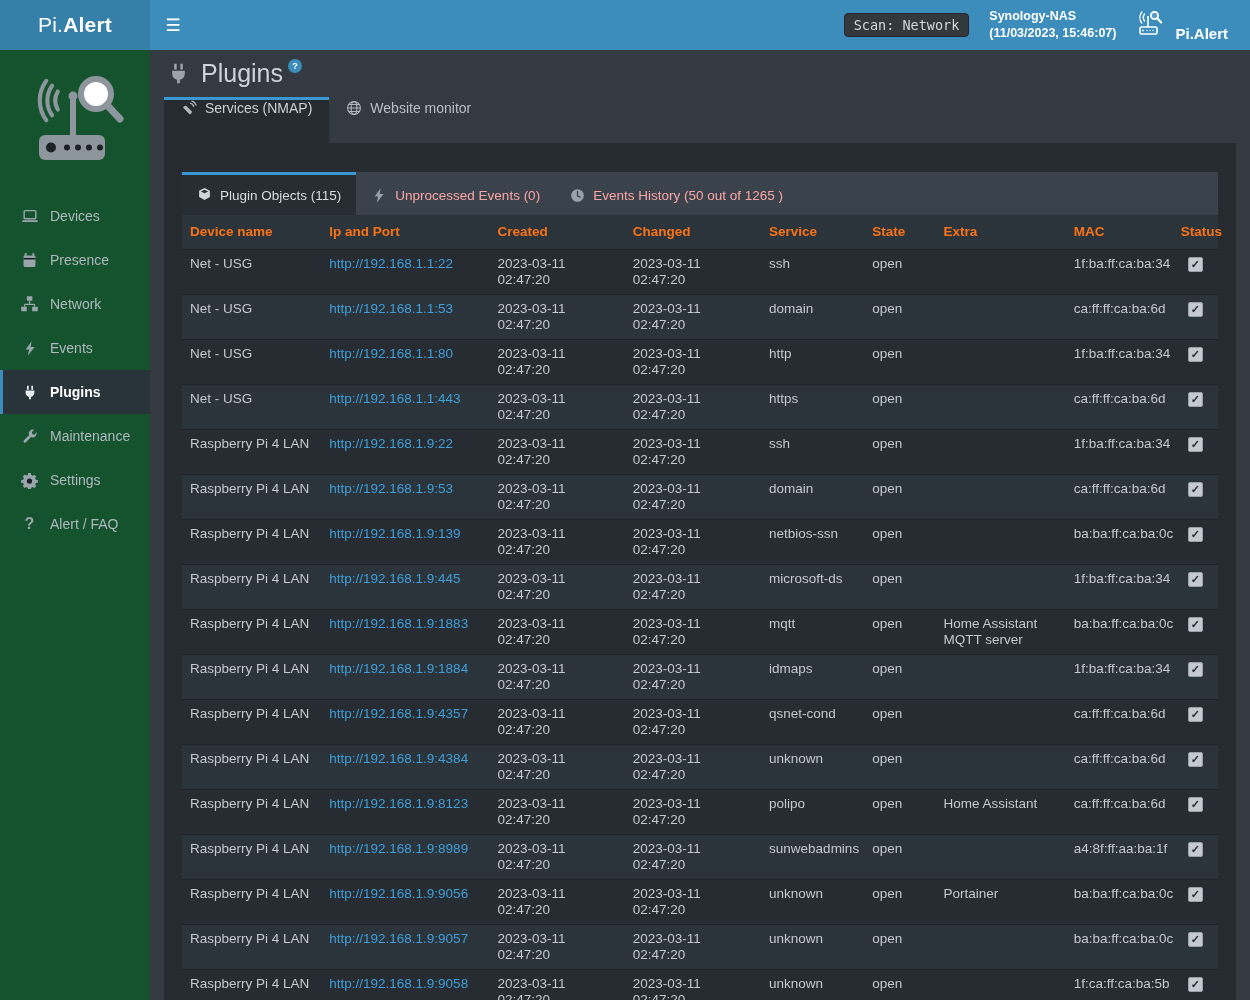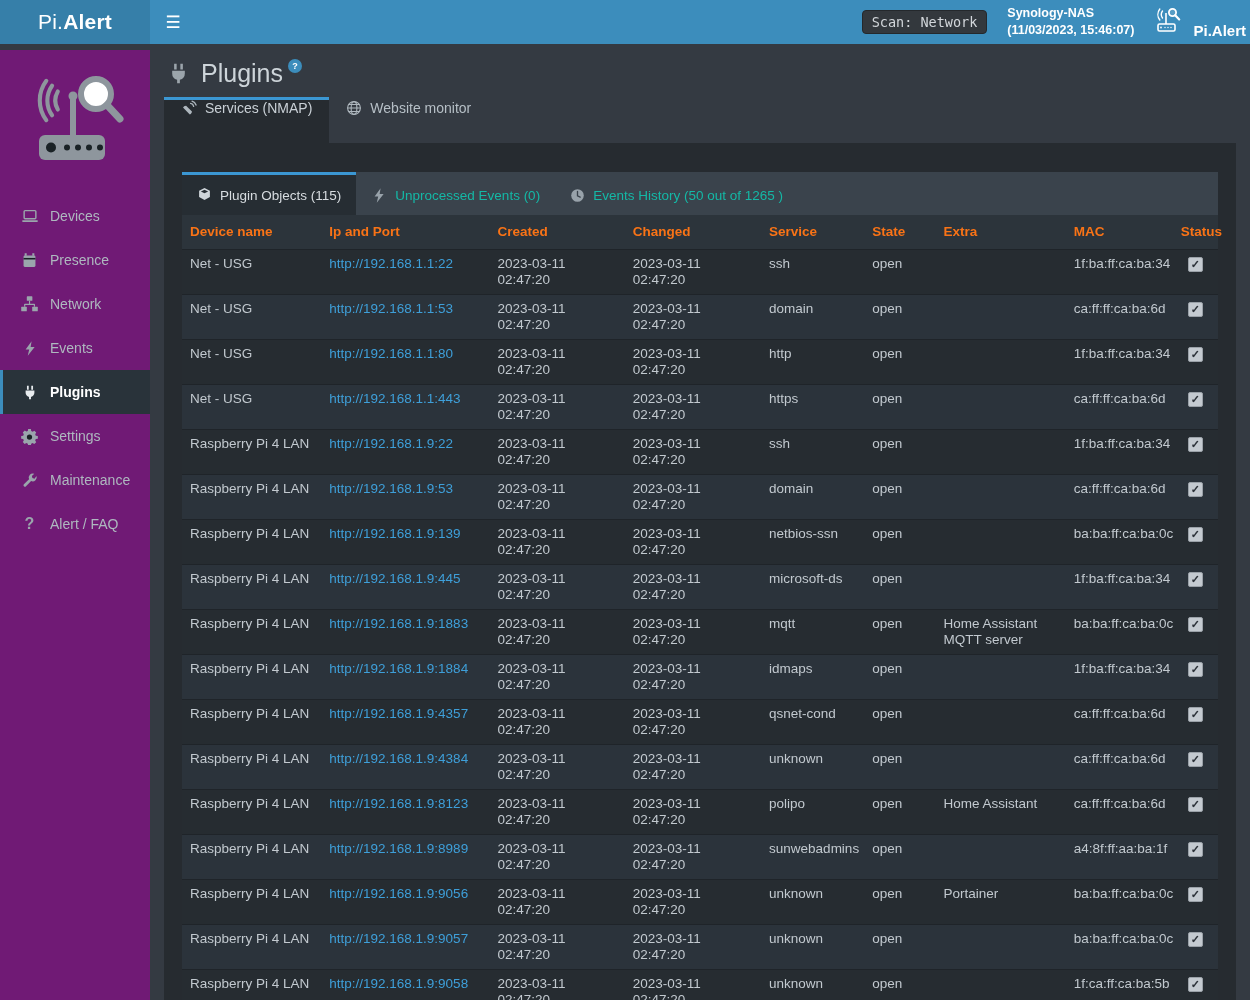--- a/index.html
+++ b/index.html
@@ -4,32 +4,32 @@
 <style>
   * { box-sizing: border-box; }
   html,body { margin:0; padding:0; }
   body {
     width:1250px; height:1000px; overflow:hidden;
     background:#343a42; font-family:"Liberation Sans", sans-serif;
     -webkit-font-smoothing:antialiased;
   }
 
   
-  .navbar { position:absolute; top:0; left:0; width:1250px; height:44px; background:#3c8dbc; display:flex; align-items:stretch; z-index:20; }
+  .navbar { position:absolute; top:0; left:0; width:1250px; height:50px; background:#3c8dbc; display:flex; align-items:stretch; z-index:20; }
   .brand { width:150px; background:#367fa9; color:#fff; display:flex; align-items:center; justify-content:center; font-size:21px; letter-spacing:.2px; }
   .brand .bold { font-weight:700; }
   .hamburger { width:46px; display:flex; align-items:center; justify-content:center; color:#fff; font-size:17px; cursor:pointer; }
-  .nav-right { margin-left:auto; display:flex; align-items:center; gap:20px; padding-right:4px; }
+  .nav-right { margin-left:auto; display:flex; align-items:center; gap:20px; padding-right:22px; }
   .scan-badge { font-family:"DejaVu Sans Mono", monospace; font-size:13.5px; color:#d3d7db; background:#33383d; border:1px solid #24282c; border-radius:4px; padding:3px 9px; }
   .host-info { color:#fff; font-size:12.5px; font-weight:700; line-height:1.4; text-align:left; }
   .app-brand { display:flex; align-items:center; gap:9px; color:#fff; }
   .app-brand .app-label { font-size:15px; font-weight:700;margin-top:16px; }
 
   
-  .sidebar { position:absolute; top:50px; left:0; width:150px; height:950px; background:#701a75; }
+  .sidebar { position:absolute; top:50px; left:0; width:150px; height:950px; background:#14532d; }
   .logo-wrap { padding:22px 0 26px; display:flex; justify-content:center; }
   .side-menu { display:flex; flex-direction:column; }
   .side-item { height:44px; display:flex; align-items:center; gap:11px; padding-left:17px; color:#aeb8bf; font-size:14px; border-left:3px solid transparent; cursor:pointer; }
   .side-item .s-icon { width:19px; height:19px; display:flex; align-items:center; justify-content:center; color:#9aa5ac; flex:0 0 19px; }
   .side-item.active { background:#29333a; border-left-color:#3c8dbc; color:#ffffff; font-weight:700; }
   .side-item.active .s-icon { color:#e8ecef; }
   .q-glyph { font-size:16px; font-weight:700; font-family:"Liberation Sans",sans-serif; }
 
   
   .content { position:absolute; top:50px; left:150px; width:1100px; height:950px; background:#343a42; padding:0 14px; }
@@ -39,21 +39,21 @@
   .help-badge { width:14px; height:14px; border-radius:50%; background:#3c8dbc; color:#fff; font-size:9px; font-weight:700; display:flex; align-items:center; justify-content:center; align-self:flex-start; margin-top:9px; margin-left:-6px; cursor:pointer; }
 
   .outer-tabs { height:46px; display:flex; }
   .tab { display:flex; gap:8px; padding:0 17px; font-size:14px; color:#b6bfc6; border-top:3px solid transparent; cursor:pointer; }
   .tab .t-icon { display:flex; color:#aeb7be; }
   .tab.active { background:#262b30; border-top-color:#3b97d3; color:#c9d0d6; }
 
   .box { background:#262b30; height:857px; padding:29px 18px 0; overflow:hidden; }
 
   .inner-tabs { height:43px; display:flex; background:#3a434c; }
-  .itab { display:flex; align-items:center; gap:8px; padding:0 15px; font-size:13.5px; color:#14b8a6; border-top:3px solid transparent; cursor:pointer; }
+  .itab { display:flex; align-items:center; gap:8px; padding:0 15px; font-size:13.5px; color:#fca5a5; border-top:3px solid transparent; cursor:pointer; }
   .itab .t-icon { display:flex; color:#98a2aa; }
   .itab.active { background:#262d33; border-top-color:#3b97d3; color:#d7dce0; }
   .itab.active .t-icon { color:#cfd5da; }
 
   table.objects { width:100%; border-collapse:collapse; table-layout:fixed; font-size:13.5px; color:#c2c9cf; }
   col.c-device{width:139px} col.c-ip{width:168px} col.c-created{width:135px} col.c-changed{width:136px}
   col.c-service{width:103px} col.c-state{width:71px} col.c-extra{width:130px} col.c-mac{width:107px} col.c-status{width:45px}
   table.objects thead th { background:#2c343b; color:#f97316; font-weight:700; text-align:left; padding:9px 8px 10px; font-size:13.5px; }
   table.objects tbody td { padding:6px 8px; line-height:16px; vertical-align:top; border-top:1px solid #1f2429; overflow:hidden; }
   table.objects tbody tr:nth-child(odd)  { background:#262c31; }
@@ -158,33 +158,33 @@
         <span class="s-icon">
           <svg width="16" height="17" viewBox="0 0 20 20" fill="currentColor">
             <path d="M6.2 1.5h2.2v5H6.2zM11.6 1.5h2.2v5h-2.2zM4.5 7.5h11v2.6a5.5 5.5 0 0 1-4.3 5.37V18.5H8.8v-3.03A5.5 5.5 0 0 1 4.5 10.1z"></path>
           </svg>
         </span>
         <span>Plugins</span>
       </div>
       <div class="side-item">
         <span class="s-icon">
           <svg width="17" height="17" viewBox="0 0 20 20" fill="currentColor">
+            <path d="M18.2 4.6a4.8 4.8 0 0 1-6.3 6.1l-6 6.1a1.7 1.7 0 0 1-2.5-2.4l6.1-6A4.8 4.8 0 0 1 15.6 2l-2.8 2.7.6 2.5 2.5.6z"></path>
+          </svg>
+        </span>
+        <span>Maintenance</span>
+      </div>
+      <div class="side-item">
+        <span class="s-icon">
+          <svg width="17" height="17" viewBox="0 0 20 20" fill="currentColor">
             <path d="M8.4 1.2h3.2l.4 2.4 1.7.7 2-1.2 2.2 2.3-1.2 2 .7 1.6 2.4.4v3.2l-2.4.4-.7 1.7 1.2 2-2.3 2.2-2-1.2-1.6.7-.4 2.4H8.4L8 18.4l-1.7-.7-2 1.2-2.2-2.3 1.2-2-.7-1.6-2.4-.4V9.4l2.4-.4.7-1.7-1.2-2L4.4 3l2 1.2L8 3.6z"></path>
             <circle cx="10" cy="10.6" r="3.1" fill="#1a2226"></circle>
           </svg>
         </span>
         <span>Settings</span>
-      </div>
-      <div class="side-item">
-        <span class="s-icon">
-          <svg width="17" height="17" viewBox="0 0 20 20" fill="currentColor">
-            <path d="M18.2 4.6a4.8 4.8 0 0 1-6.3 6.1l-6 6.1a1.7 1.7 0 0 1-2.5-2.4l6.1-6A4.8 4.8 0 0 1 15.6 2l-2.8 2.7.6 2.5 2.5.6z"></path>
-          </svg>
-        </span>
-        <span>Maintenance</span>
       </div>
       <div class="side-item">
         <span class="s-icon">
           <span class="q-glyph">?</span>
         </span>
         <span>Alert / FAQ</span>
       </div>
     </div>
 </div>
 

